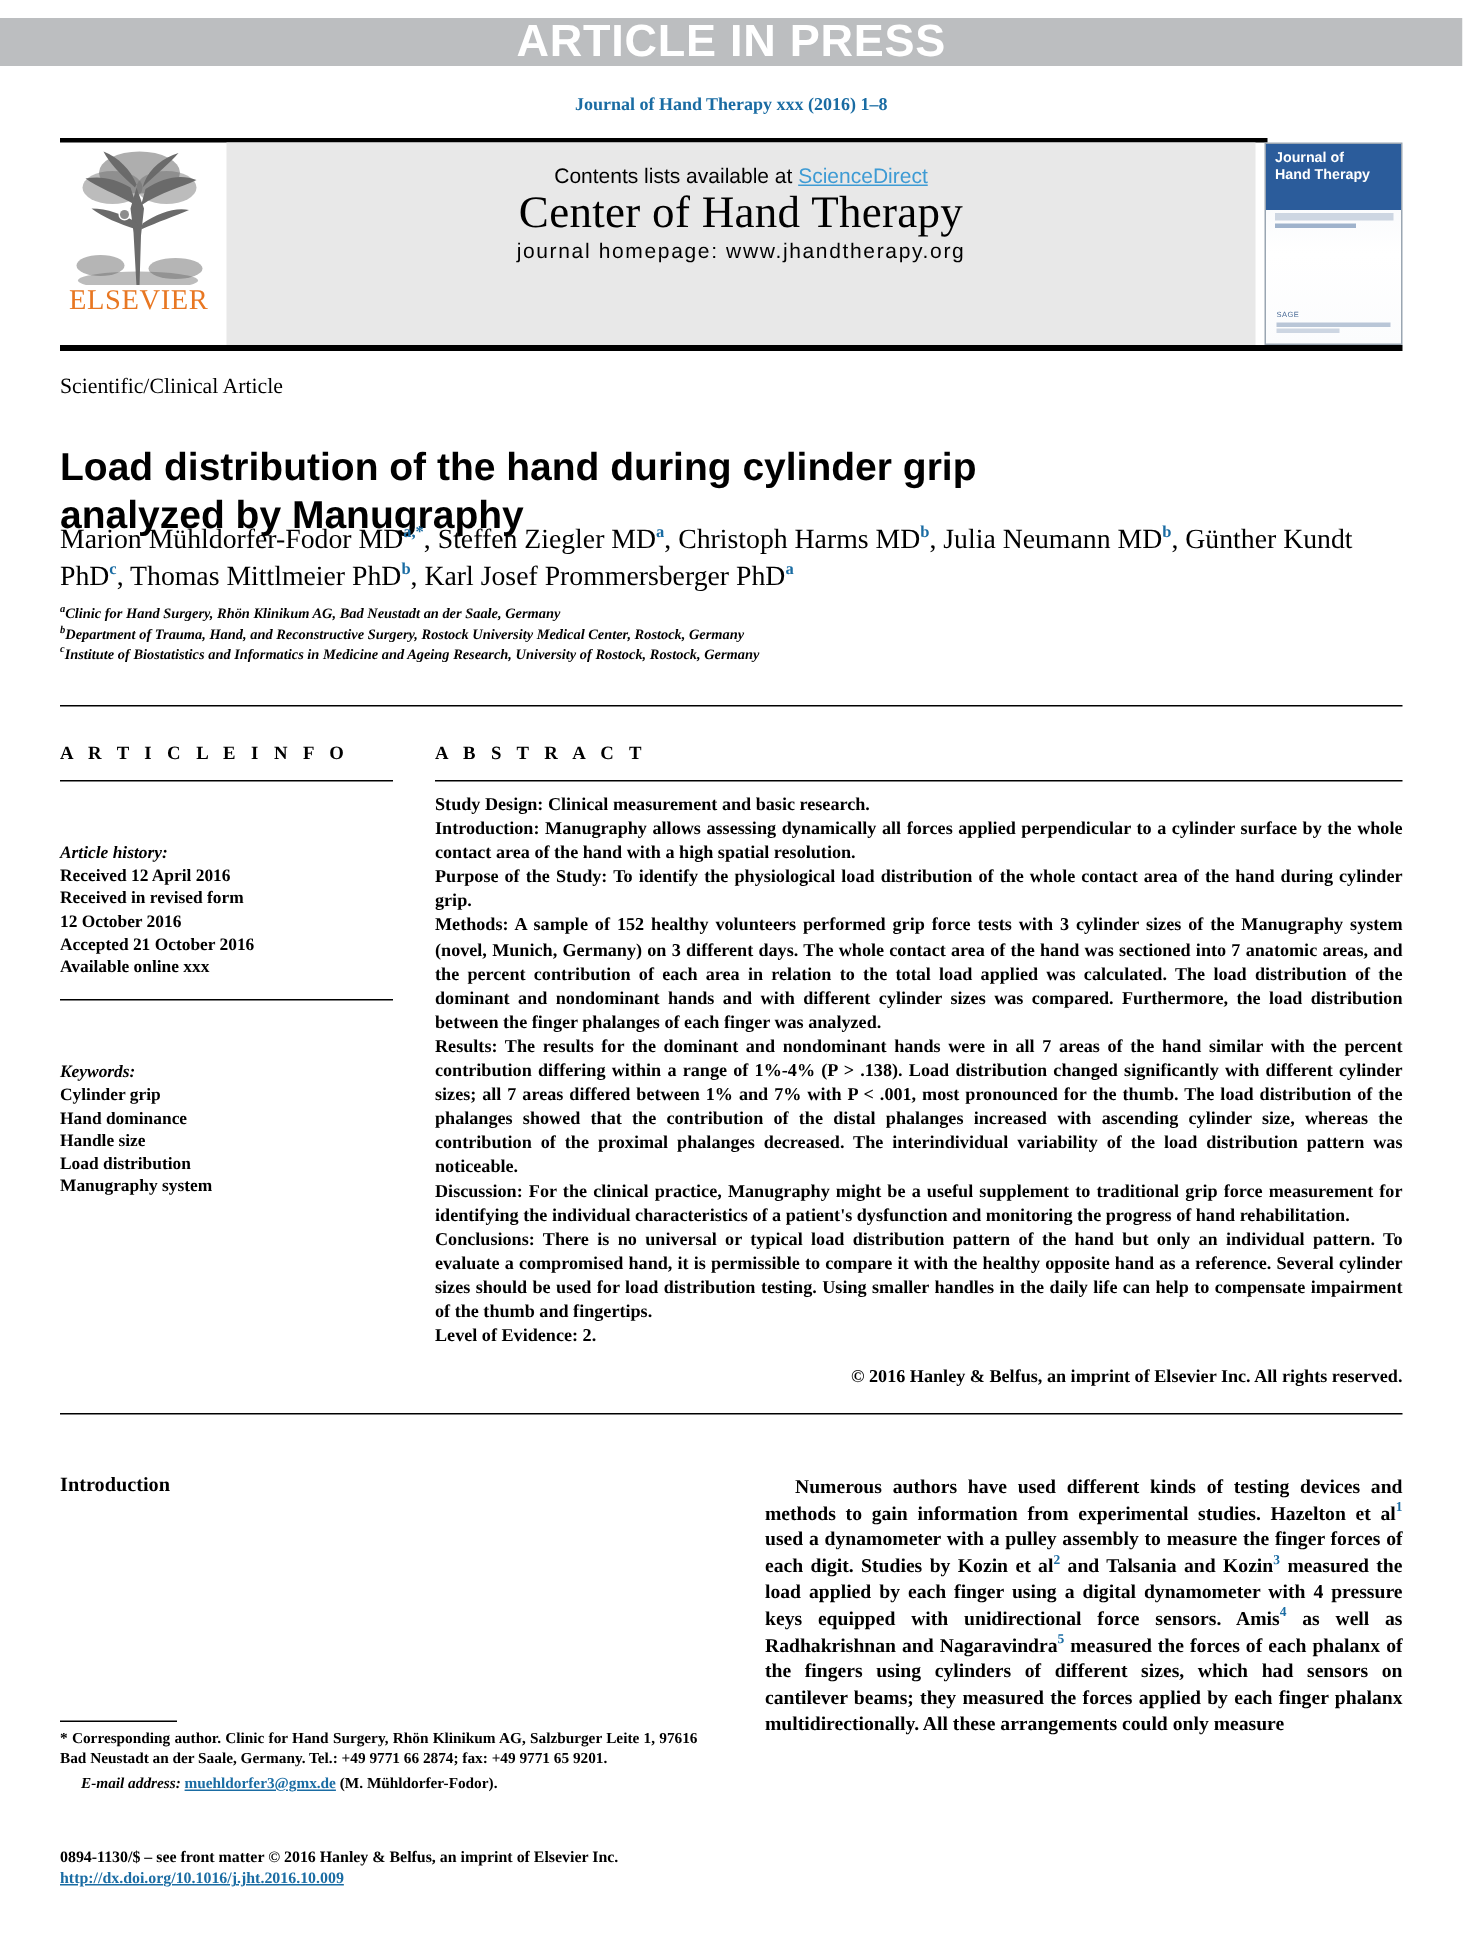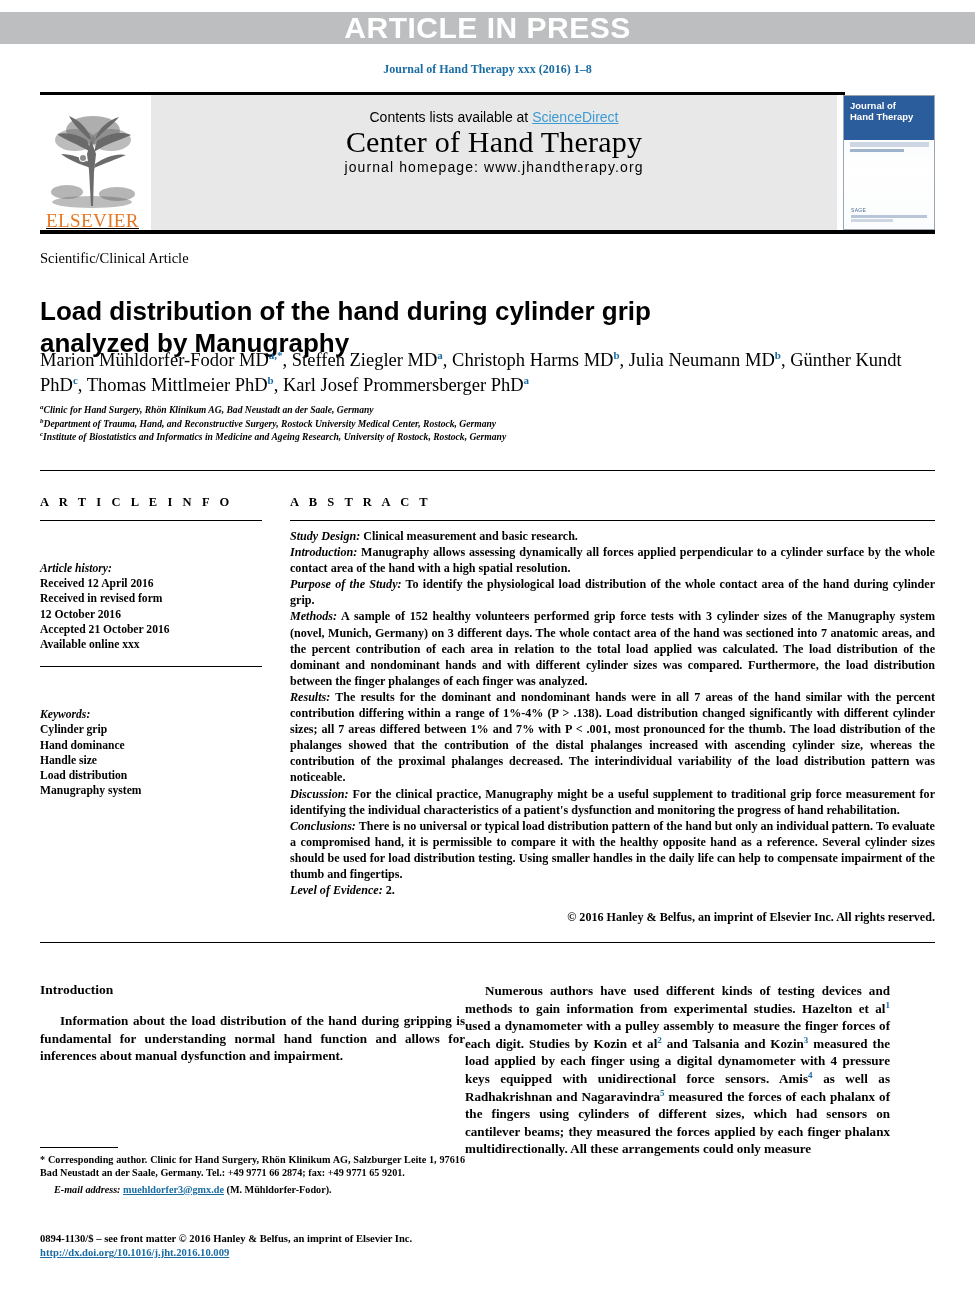--- a/index.html
+++ b/index.html
@@ -70,23 +70,22 @@
     align-items: stretch;
     height: 135px;
   }
   .elsevier-logo {
     width: 105px;
     flex: 0 0 105px;
     display: flex;
     flex-direction: column;
     justify-content: flex-end;
     align-items: center;
-    padding-bottom: 0;
+    padding-bottom: 20px;
     box-sizing: border-box;
-    text-decoration: underline;
   }
   .elsevier-tree {
     width: 92px;
     height: 100px;
     position: relative;
     overflow: hidden;
   }
   .elsevier-wordmark {
     font-family: "Liberation Serif", serif;
     font-size: 19px;
@@ -288,21 +287,20 @@
     font-weight: bold;
     font-size: 12.1px;
     line-height: 16.1px;
     text-align: justify;
     color: #000;
   }
   .abstract-body p {
     margin: 0;
   }
   .abstract-body .lead {
-    font-style: italic;
     font-weight: bold;
   }
   .copyright-line {
     text-align: right;
     margin-top: 11px;
     font-family: "Liberation Serif", serif;
     font-weight: bold;
     font-size: 12.1px;
   }
 
@@ -313,20 +311,21 @@
     top: 942px;
     width: 895px;
     border-top: 1px solid #000;
   }
   .body-cols {
     position: absolute;
     left: 40px;
     top: 982px;
     width: 895px;
     display: flex;
+    gap: 45px;
   }
   .body-col {
     width: 425px;
     flex: 0 0 425px;
   }
   .body-heading {
     font-family: "Liberation Serif", serif;
     font-weight: bold;
     font-size: 13.5px;
     margin-bottom: 14px;
@@ -513,21 +512,20 @@
     </div>
   </div>
 
 </div>
 
 <div class="band-rule-bottom"></div>
 
 <div class="body-cols">
   <div class="body-col">
     <div class="body-heading">Introduction</div>
-    <div class="body-text">Information about the load distribution of the hand during gripping is fundamental for understanding normal hand function and allows for inferences about manual dysfunction and impairment.</div>
   </div>
   <div class="body-col">
     <div class="body-text"><span>Numerous authors have used different kinds of testing devices and methods to gain information from experimental studies. Hazelton et al</span><sup>1</sup><span> used a dynamometer with a pulley assembly to measure the finger forces of each digit. Studies by Kozin et al</span><sup>2</sup><span> and Talsania and Kozin</span><sup>3</sup><span> measured the load applied by each finger using a digital dynamometer with 4 pressure keys equipped with unidirectional force sensors. Amis</span><sup>4</sup><span> as well as Radhakrishnan and Nagaravindra</span><sup>5</sup><span> measured the forces of each phalanx of the fingers using cylinders of different sizes, which had sensors on cantilever beams; they measured the forces applied by each finger phalanx multidirectionally. All these arrangements could only measure</span></div>
   </div>
 </div>
 
 <div class="footnote">
   <div class="footnote-rule"></div>
   <div class="footnote-text">
     <span>* Corresponding author. Clinic for Hand Surgery, Rhön Klinikum AG, Salzburger Leite 1, 97616 Bad Neustadt an der Saale, Germany. Tel.: +49 9771 66 2874; fax: +49 9771 65 9201.</span>

